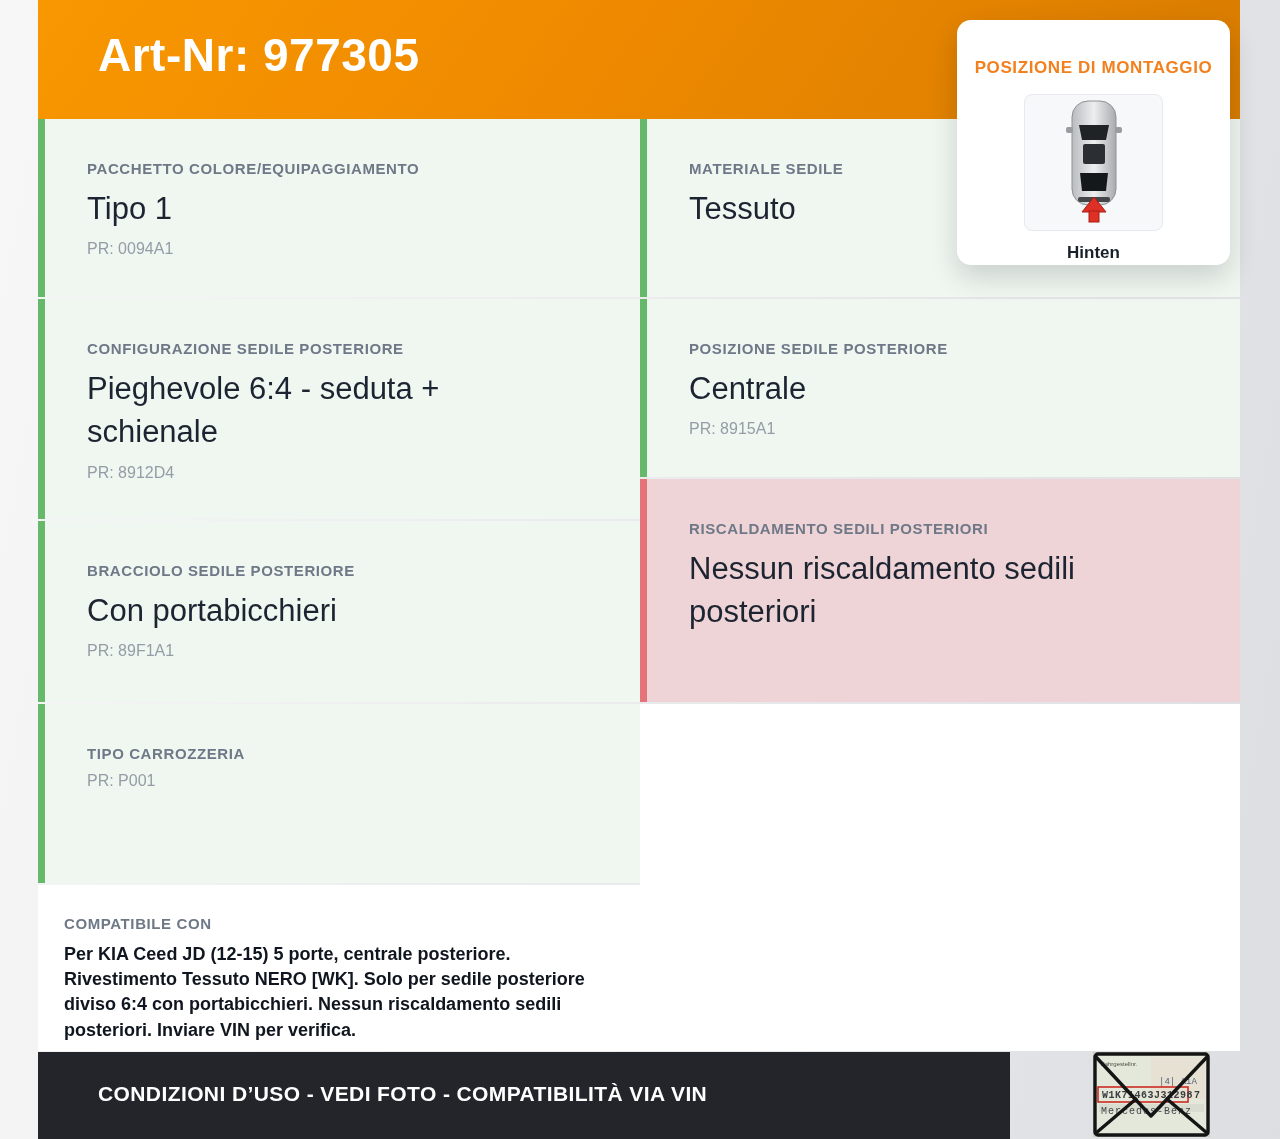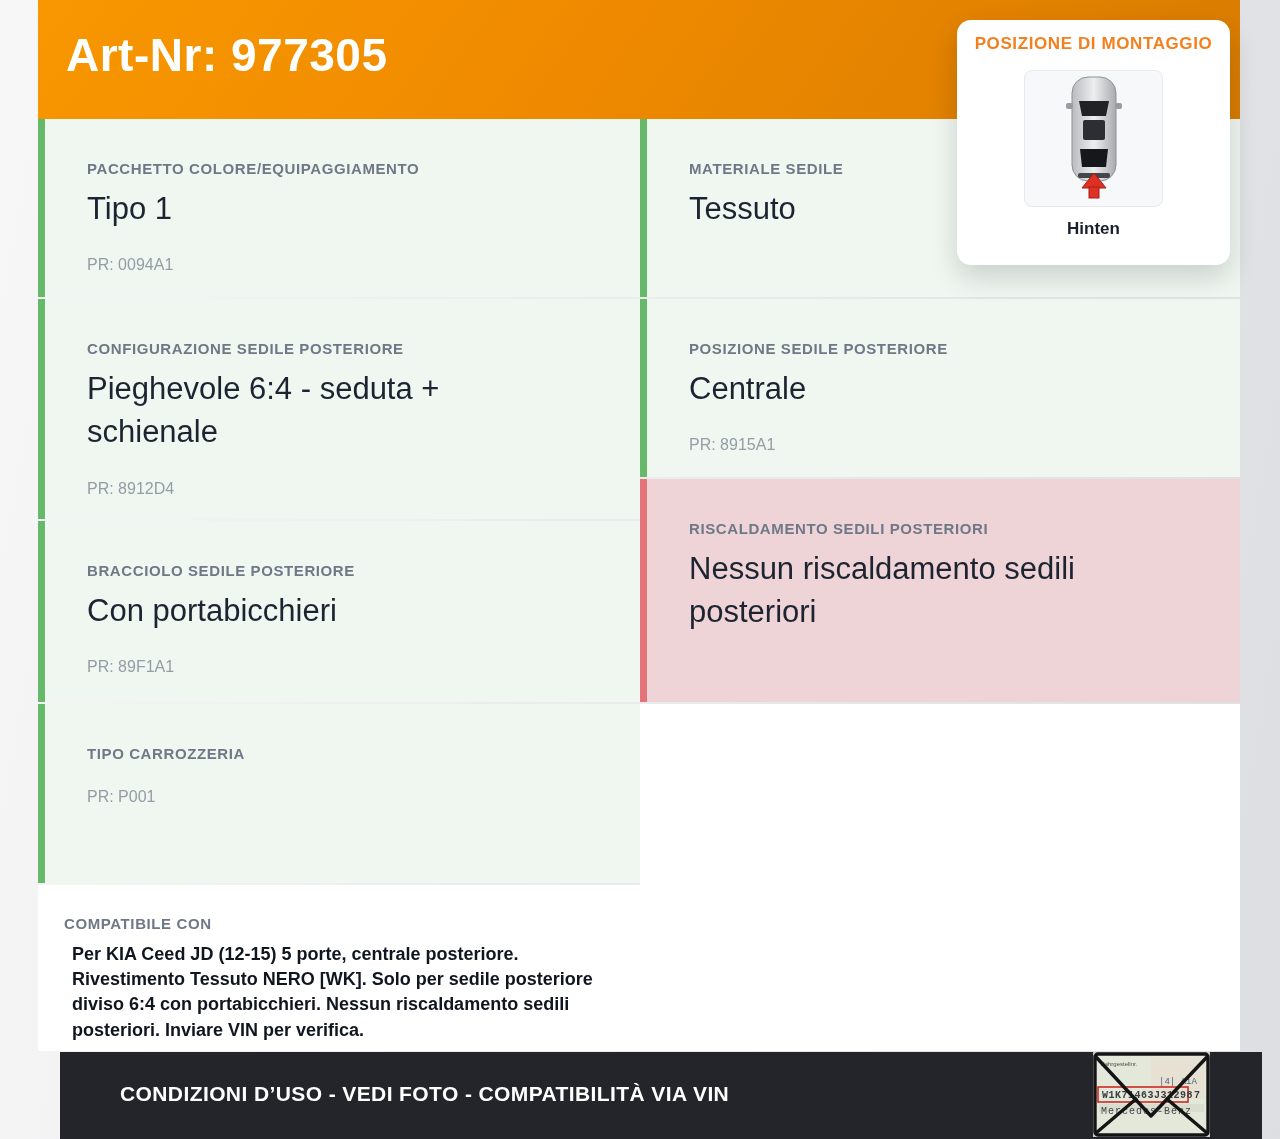--- a/index.html
+++ b/index.html
@@ -7,51 +7,51 @@
     position:relative;width:1280px;height:1139px;overflow:hidden;
     font-family:"Liberation Sans",sans-serif;
     background:linear-gradient(100deg,#f7f7f8 0%,#ececee 45%,#dcdee2 100%);
   }
   
   .header{
     position:absolute;left:38px;top:0;width:1202px;height:119px;
     background:linear-gradient(125deg,#f89700 0%,#ef8a00 45%,#d87c00 100%);
   }
   .header .title{
-    margin:0;padding:28px 0 0 28px;
+    margin:0;padding:28px 0 0 60px;
     font-size:46px;font-weight:bold;color:#ffffff;letter-spacing:0.5px;
   }
   
   .col{position:absolute;top:119px;}
   .col-left{left:38px;width:602px;}
   .col-right{left:640px;width:600px;}
   .card{box-sizing:border-box;margin-bottom:2px;padding:41px 30px 0 42px;}
   .card.ok{background:#f0f7f1;border-left:7px solid #66b96a;}
   .card.warn{background:#eed4d6;border-left:7px solid #e4737a;}
   .card.plain{background:#ffffff;padding:30px 30px 0 26px;}
   .card.filler{background:#ffffff;padding:0;}
   .label{font-size:15px;font-weight:bold;color:#6e7887;letter-spacing:0.6px;}
   .value{margin-top:10px;font-size:31px;font-weight:normal;color:#1d2431;line-height:1.4;max-width:480px;}
-  .pr{margin-top:26px;font-size:16px;color:#949ca6;}
-  .comp-text{margin-top:10px;font-size:18px;font-weight:bold;color:#10161f;line-height:1.4;max-width:545px;margin-left:8px;}
+  .pr{margin-top:10px;font-size:16px;color:#949ca6;}
+  .comp-text{margin-top:10px;font-size:18px;font-weight:bold;color:#10161f;line-height:1.4;max-width:545px;}
   
   .mount{
     position:absolute;left:957px;top:20px;width:273px;height:245px;z-index:5;
     background:#ffffff;border-radius:14px;box-shadow:0 12px 28px rgba(0,0,0,0.16);
     text-align:center;
   }
-  .mount-title{margin-top:14px;font-size:17px;font-weight:bold;color:#f2801f;letter-spacing:0.6px;}
+  .mount-title{margin-top:38px;font-size:17px;font-weight:bold;color:#f2801f;letter-spacing:0.6px;}
   .mount-imgbox{
     margin:16px auto 0;width:139px;height:137px;box-sizing:border-box;
     border:1px solid #e7e9ee;border-radius:8px;background:#f7f8fa;
     display:flex;align-items:center;justify-content:center;
   }
   .mount-caption{margin-top:12px;font-size:17px;font-weight:bold;color:#18202c;}
   
-  .footer{position:absolute;left:38px;top:1052px;width:1202px;height:87px;background:#23252a;margin-left:22px;}
+  .footer{position:absolute;left:38px;top:1052px;width:972px;height:87px;background:#23252a;}
   .footer .footer-text{
     display:block;padding:30px 0 0 60px;
     font-size:21px;font-weight:bold;color:#ffffff;letter-spacing:0.4px;
   }
   
   .doc{position:absolute;left:1093px;top:1052px;width:117px;height:85px;z-index:6;}
 </style>
 </head>
 <body>
 

